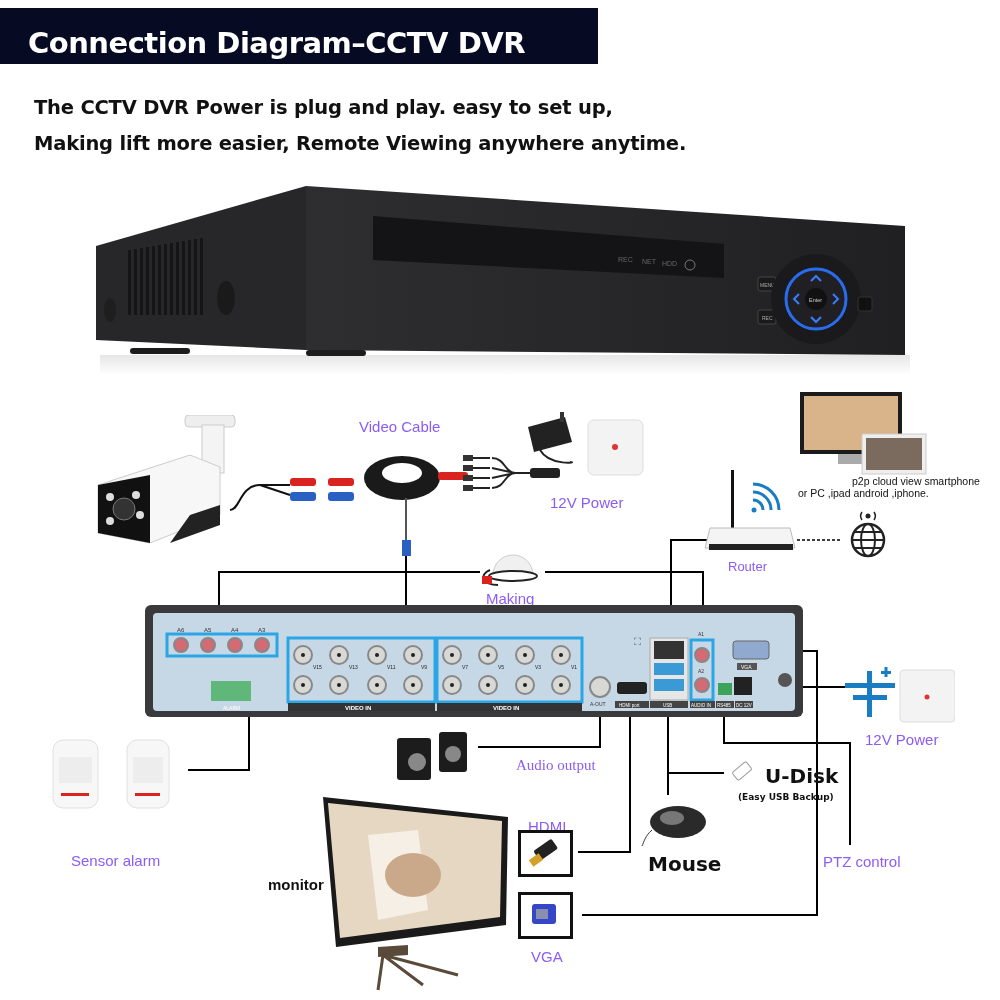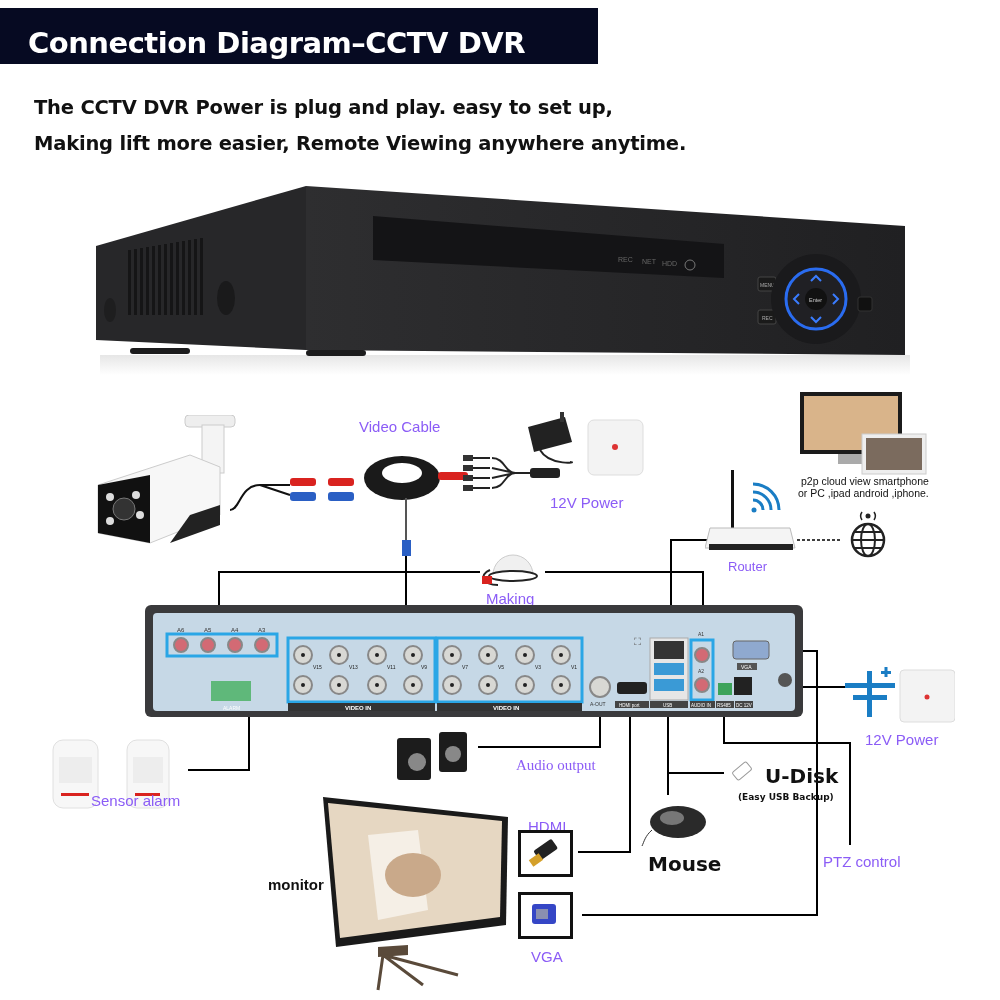--- a/index.html
+++ b/index.html
@@ -166,21 +166,21 @@
 </svg>
 <div class="abs lbl" style="left:550px;top:494px;">12V Power</div>
 
 <svg class="abs" style="left:798px;top:390px;" width="140" height="85">
   <rect x="2" y="2" width="102" height="62" fill="#1b1b1b"></rect>
   <rect x="6" y="6" width="94" height="54" fill="#d9b48a"></rect>
   <rect x="40" y="64" width="26" height="10" fill="#aaa"></rect>
   <rect x="64" y="44" width="64" height="40" fill="#eee" stroke="#ccc"></rect>
   <rect x="68" y="48" width="56" height="32" fill="#7b6b5e"></rect>
 </svg>
-<div class="abs small" style="left:785px;top:475px;padding-left:16px;">p2p cloud view smartphone</div>
+<div class="abs small" style="left:836px;top:475px;padding-left:16px;">p2p cloud view smartphone</div>
 <div class="abs small" style="left:798px;top:487px;">or PC ,ipad android ,iphone.</div>
 
 <svg class="abs" style="left:705px;top:470px;" width="95" height="90">
   <rect x="26" y="0" width="3" height="58" fill="#111"></rect>
   <path d="M5,58 L85,58 L90,78 L0,78 Z" fill="#f4f4f4" stroke="#bbb"></path>
   <rect x="4" y="74" width="84" height="6" fill="#222"></rect>
   <g stroke="#1a7dc4" stroke-width="3" fill="none">
     <path d="M48,30 A10,10 0 0 1 58,40"></path>
       <path d="M48,22 A18,18 0 0 1 66,40"></path>
       <path d="M48,14 A26,26 0 0 1 74,40"></path>
@@ -343,21 +343,21 @@
 <div class="abs" style="left:714px;top:792px;font-family:'DejaVu Sans',sans-serif;font-weight:bold;font-size:9px;white-space:nowrap;margin-left:24px;">(Easy USB Backup)</div>
 
 <svg class="abs" style="left:45px;top:735px;" width="140" height="85">
   <rect x="8" y="5" width="45" height="68" rx="10" fill="#f7f7f7" stroke="#e0e0e0"></rect>
   <rect x="14" y="22" width="33" height="26" fill="#ededed"></rect>
   <rect x="16" y="58" width="28" height="3" fill="#d9231f"></rect>
   <rect x="82" y="5" width="42" height="68" rx="10" fill="#f7f7f7" stroke="#e0e0e0"></rect>
   <rect x="88" y="22" width="30" height="26" fill="#ededed"></rect>
   <rect x="90" y="58" width="25" height="3" fill="#d9231f"></rect>
 </svg>
-<div class="abs lbl" style="left:71px;top:792px;margin-left:20px;">Sensor alarm</div>
+<div class="abs lbl" style="left:71px;top:852px;">Sensor alarm</div>
 
 <div class="abs lbl" style="left:528px;top:810px;margin-top:8px;">HDMI</div>
 <svg class="abs" style="left:518px;top:830px;" width="56" height="48">
   <rect x="1.5" y="1.5" width="52" height="44" fill="#fff" stroke="#111" stroke-width="3"></rect>
   <rect x="18" y="14" width="22" height="12" rx="2" transform="rotate(-35 28 22)" fill="#222"></rect>
   <rect x="12" y="26" width="12" height="8" transform="rotate(-35 18 30)" fill="#d4a02a"></rect>
 </svg>
 
 <svg class="abs" style="left:640px;top:800px;" width="70" height="50">
   <ellipse cx="38" cy="22" rx="28" ry="16" fill="#2a2a2a"></ellipse>

